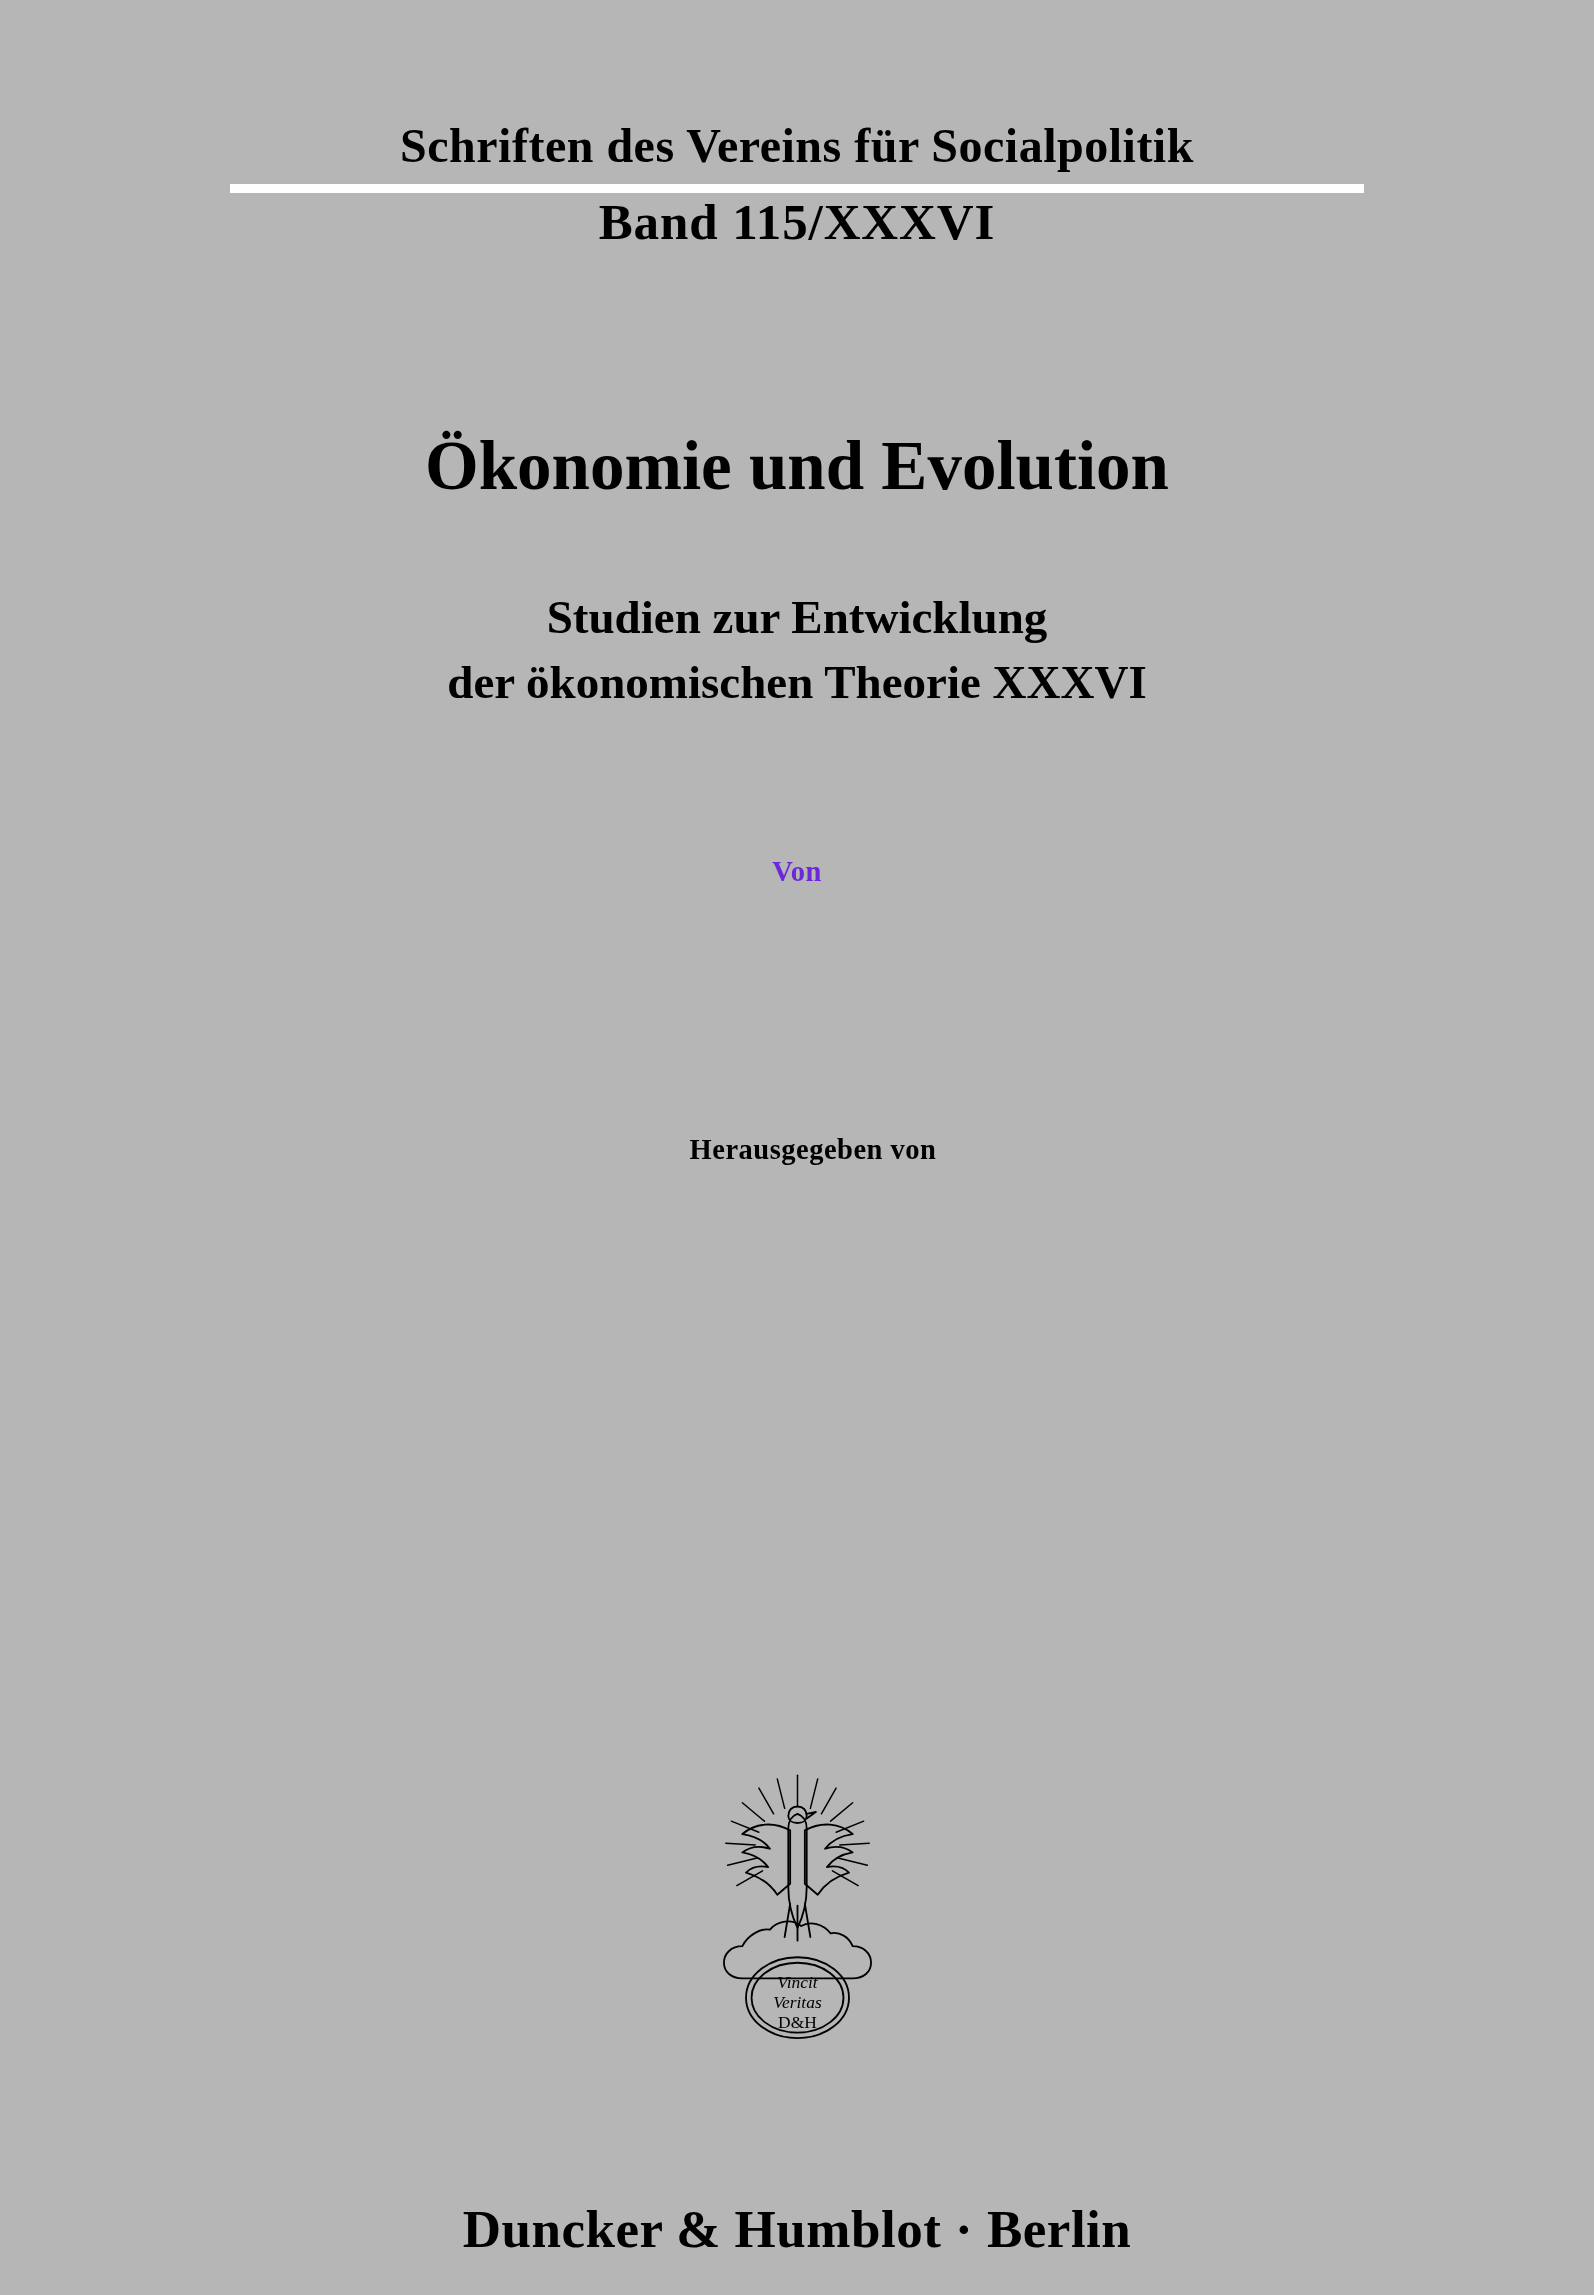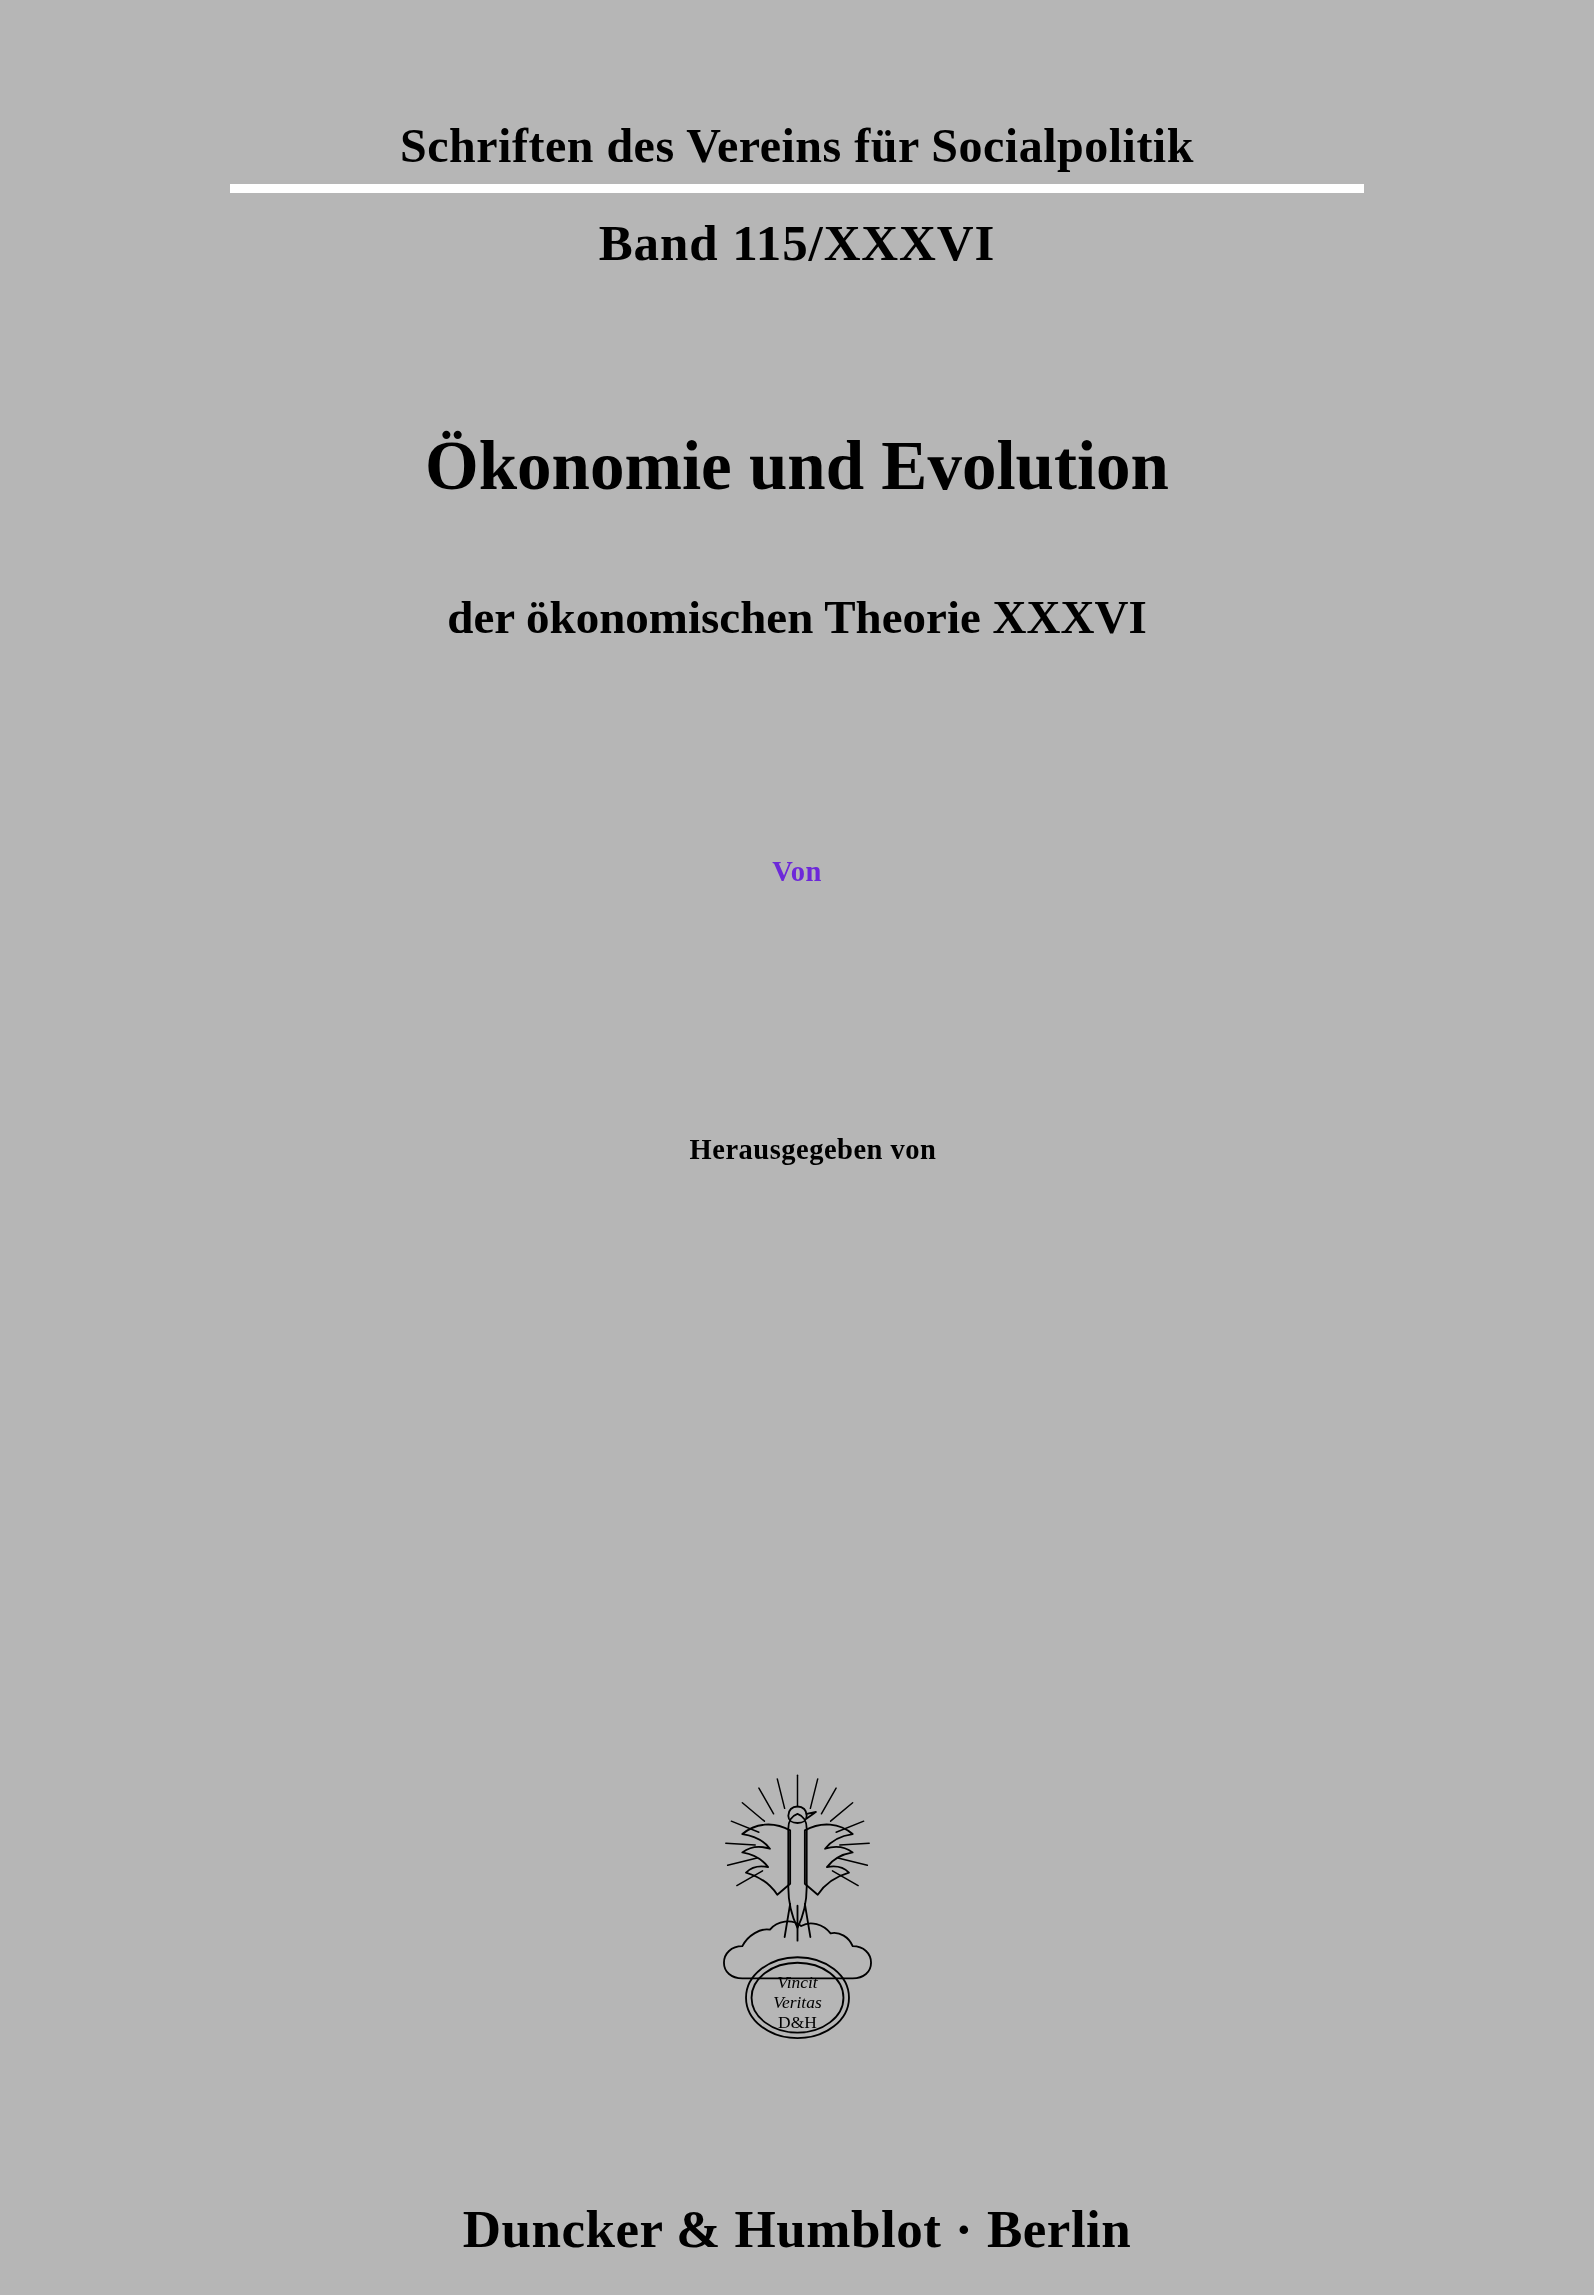--- a/index.html
+++ b/index.html
@@ -38,21 +38,20 @@
     height: 9.2px;
     background: #ffffff;
     margin: 11px auto 0 auto;
   }
   .series-band {
     font-family: "Liberation Serif", serif;
     font-weight: bold;
     font-size: 51px;
     letter-spacing: 0.9px;
     color: #000000;
-    margin-top: 21px;
   }
   .main-title {
     position: absolute;
     top: 427px;
     left: 0;
     width: 100%;
     text-align: center;
     font-family: "Liberation Serif", serif;
     font-weight: bold;
     font-size: 69px;
@@ -147,20 +146,21 @@
 
   <div class="series-block">
     <div class="series-title">Schriften des Vereins für Socialpolitik</div>
     <div class="series-rule"></div>
     <div class="series-band">Band 115/XXXVI</div>
   </div>
 
   <div class="main-title">Ökonomie und Evolution</div>
 
   <div class="subtitle">
+    <div>Studien zur Entwicklung</div>
     <div>der ökonomischen Theorie XXXVI</div>
   </div>
 
   <div class="by-label">Von</div>
 
 
   <div class="editor-label">Herausgegeben von</div>
 
   <div class="logo-wrap">
     <svg width="239" height="285" viewBox="0 0 260 310">

